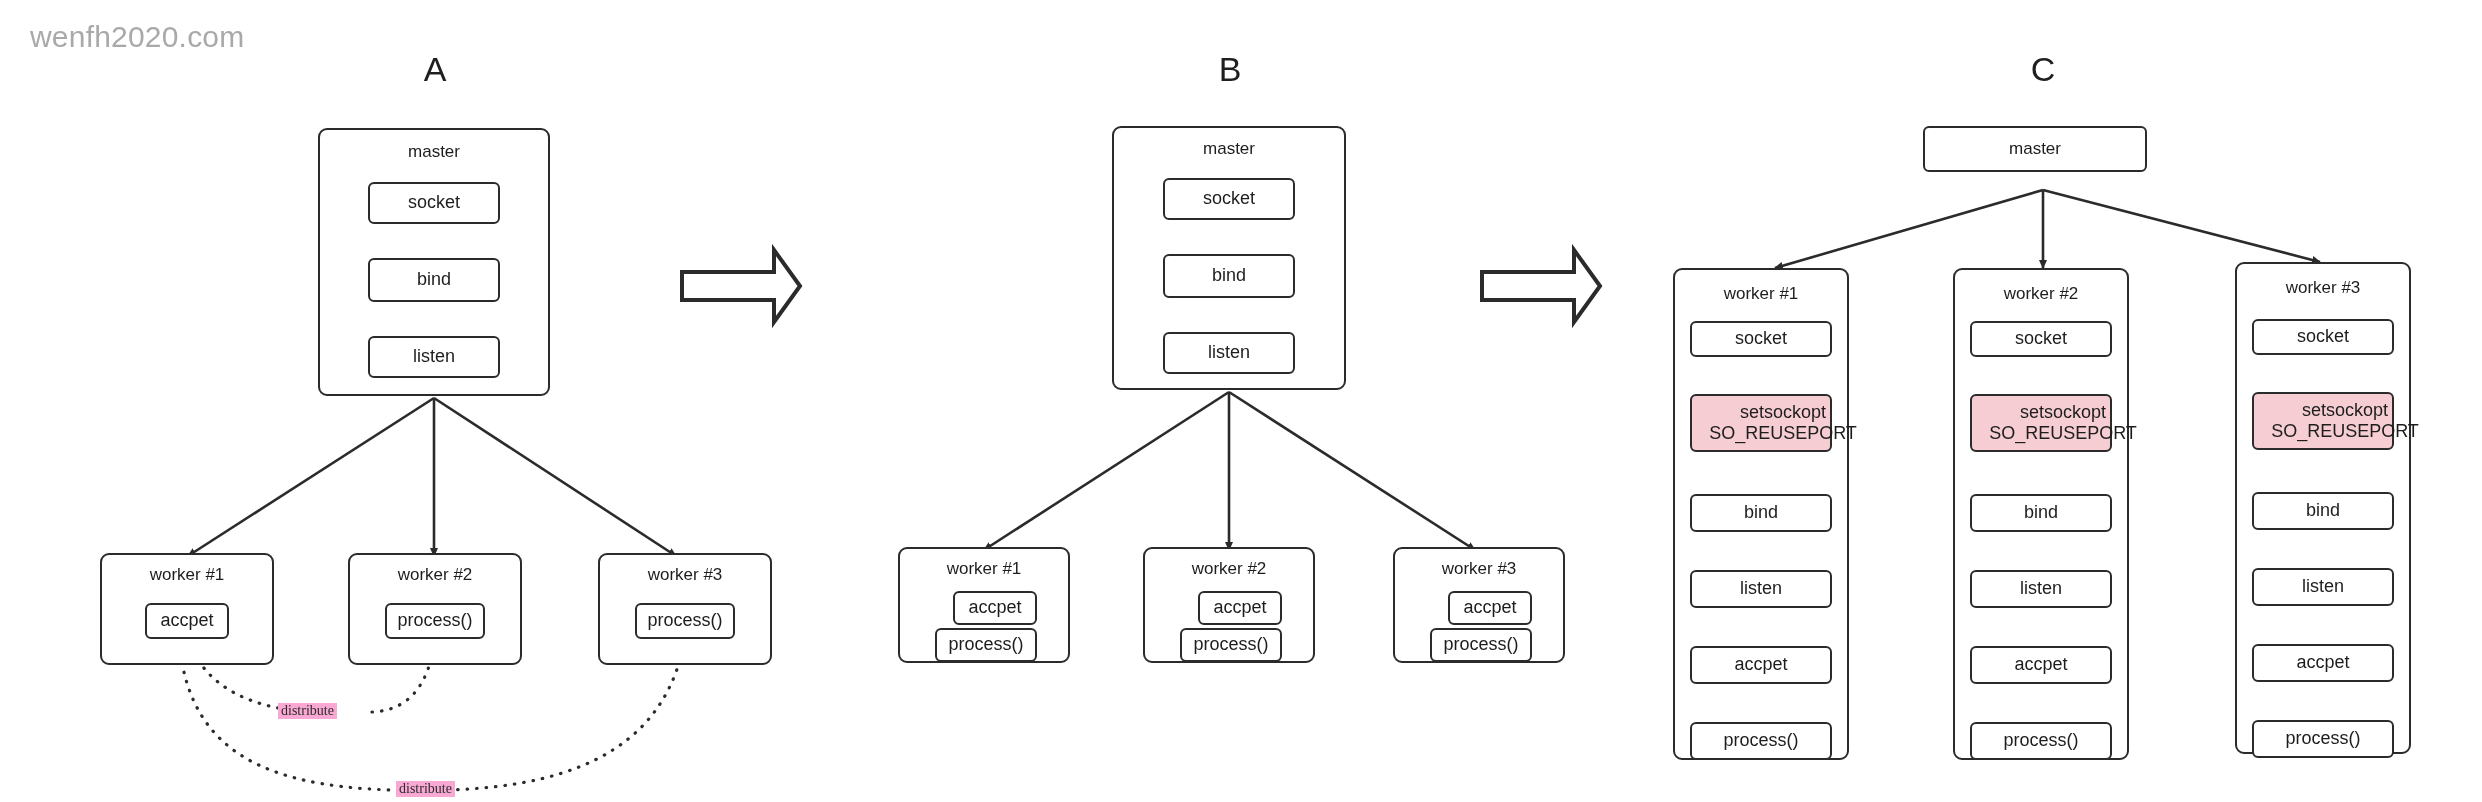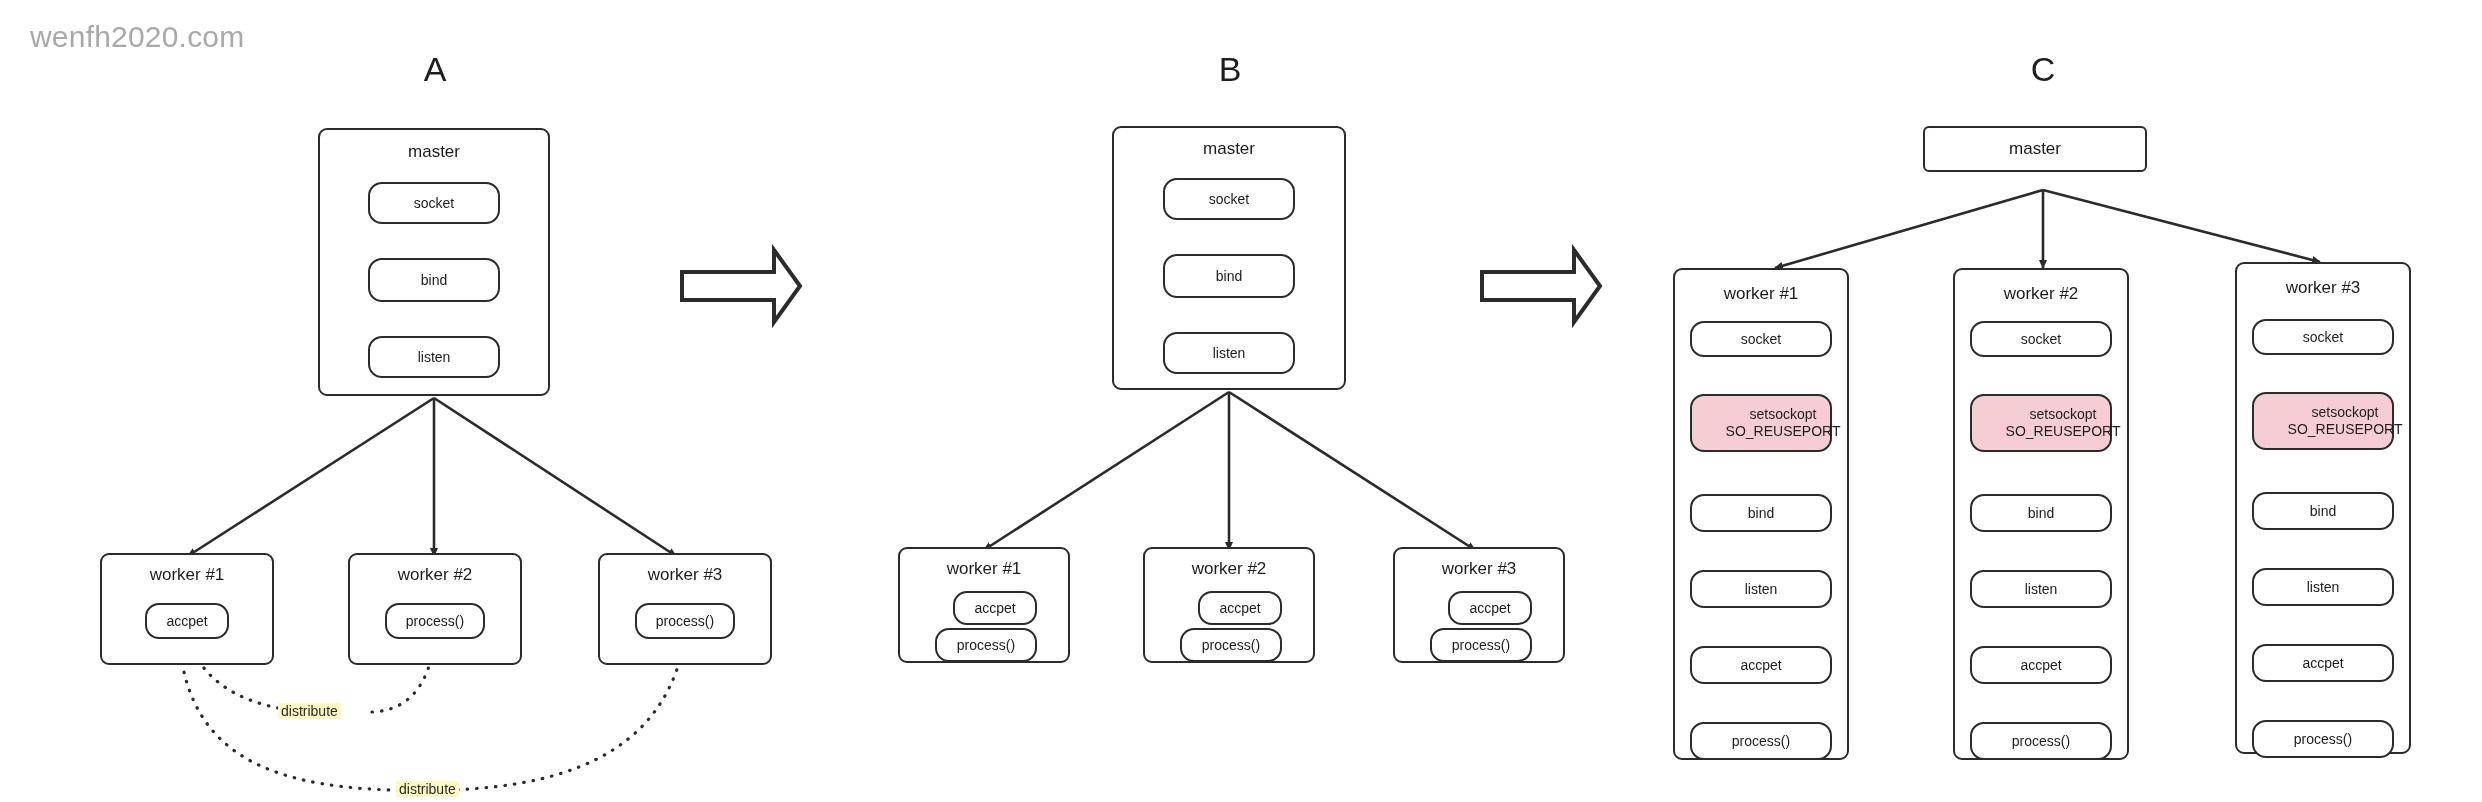--- a/index.html
+++ b/index.html
@@ -57,47 +57,47 @@
     left: 0;
     width: 100%;
     text-align: center;
     font-size: 17px;
     color: #1d1d1d;
     font-family: "Liberation Sans", sans-serif;
   }
   .step {
     position: absolute;
     border: 2px solid #2b2b2b;
-    border-radius: 14px;
+    border-radius: 6px;
     background: #ffffff;
     box-sizing: border-box;
     display: flex;
     align-items: center;
     justify-content: center;
-    font-size: 14px;
+    font-size: 18px;
     color: #1d1d1d;
     line-height: 1.18;
     text-align: center;
     font-family: "Liberation Sans", sans-serif;
   }
   .step.pink {
     background: #f6cdd2;
     border-color: #2b2b2b;
     padding-left: 44px;
   }
   .step .two-line {
     display: block;
   }
   .distribute-label {
     position: absolute;
     font-size: 14px;
     color: #2b2b2b;
-    background: #fef9c3;
+    background: #f9a8d4;
     padding: 0 3px;
-    font-family: Liberation Sans, sans-serif;
+    font-family: Liberation Serif, serif;
     white-space: nowrap;
   }
 </style>
 </head>
 <body>
 
 <div id="canvas">
 
   <div class="watermark">wenfh2020.com</div>
 

